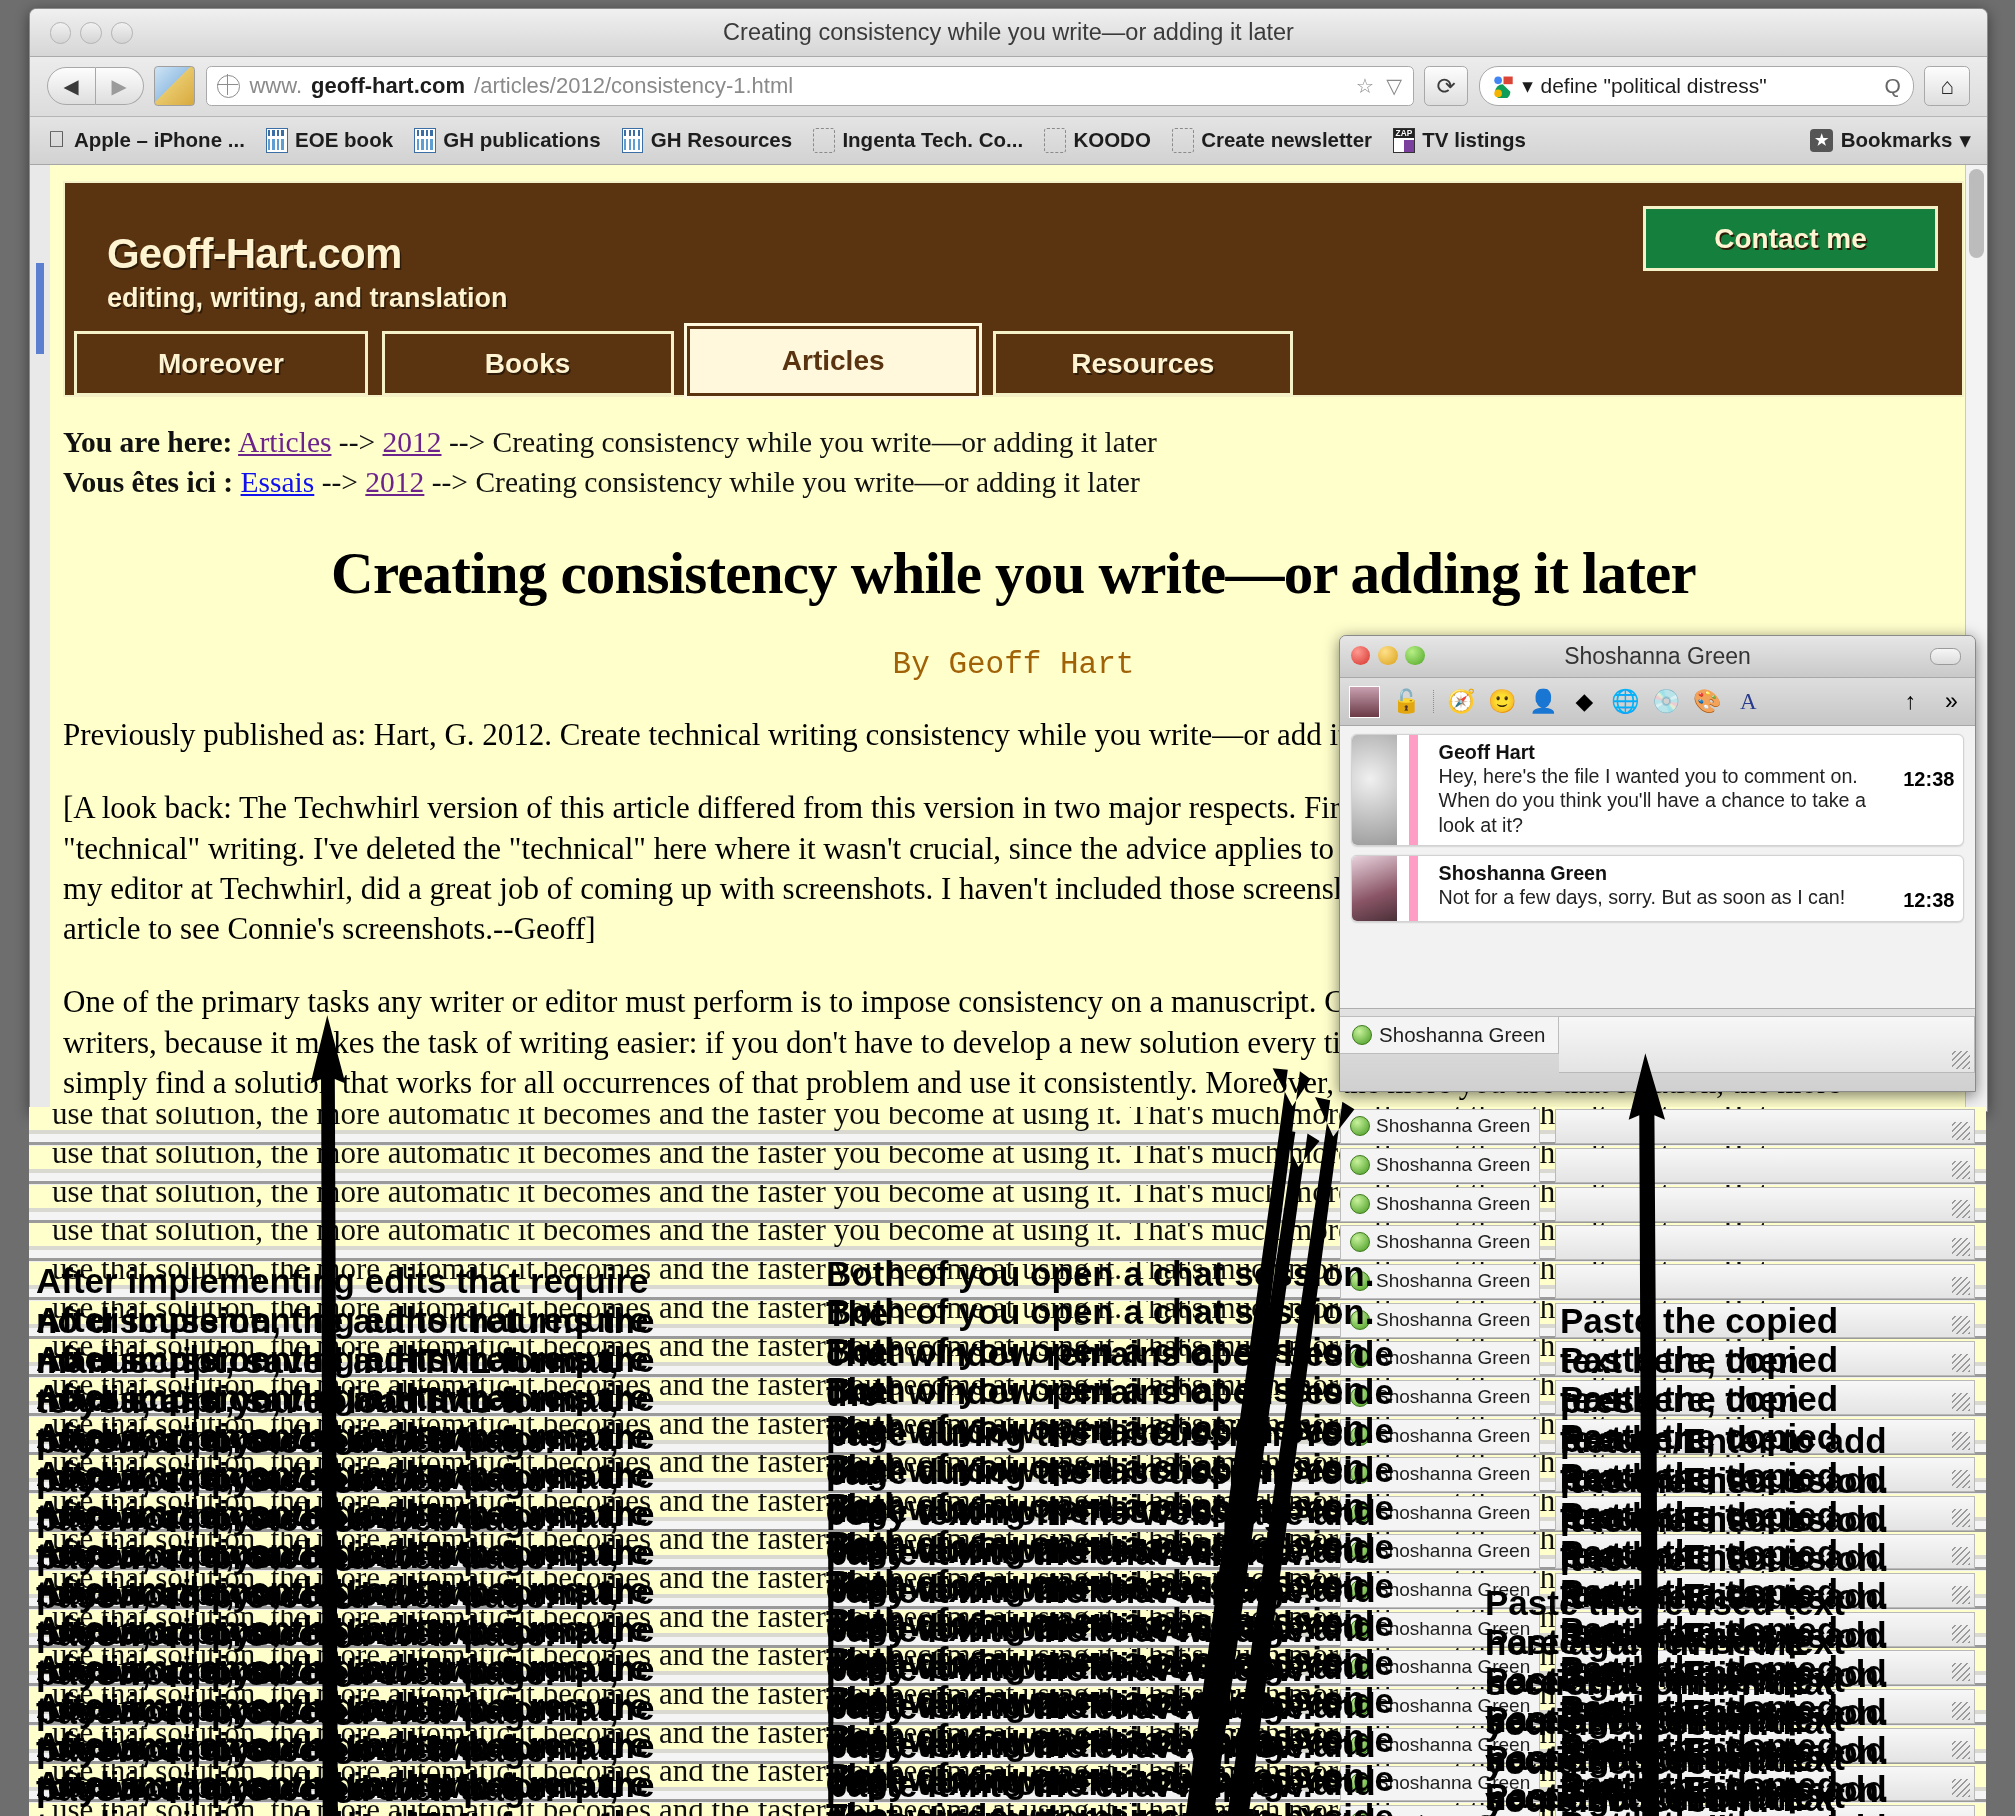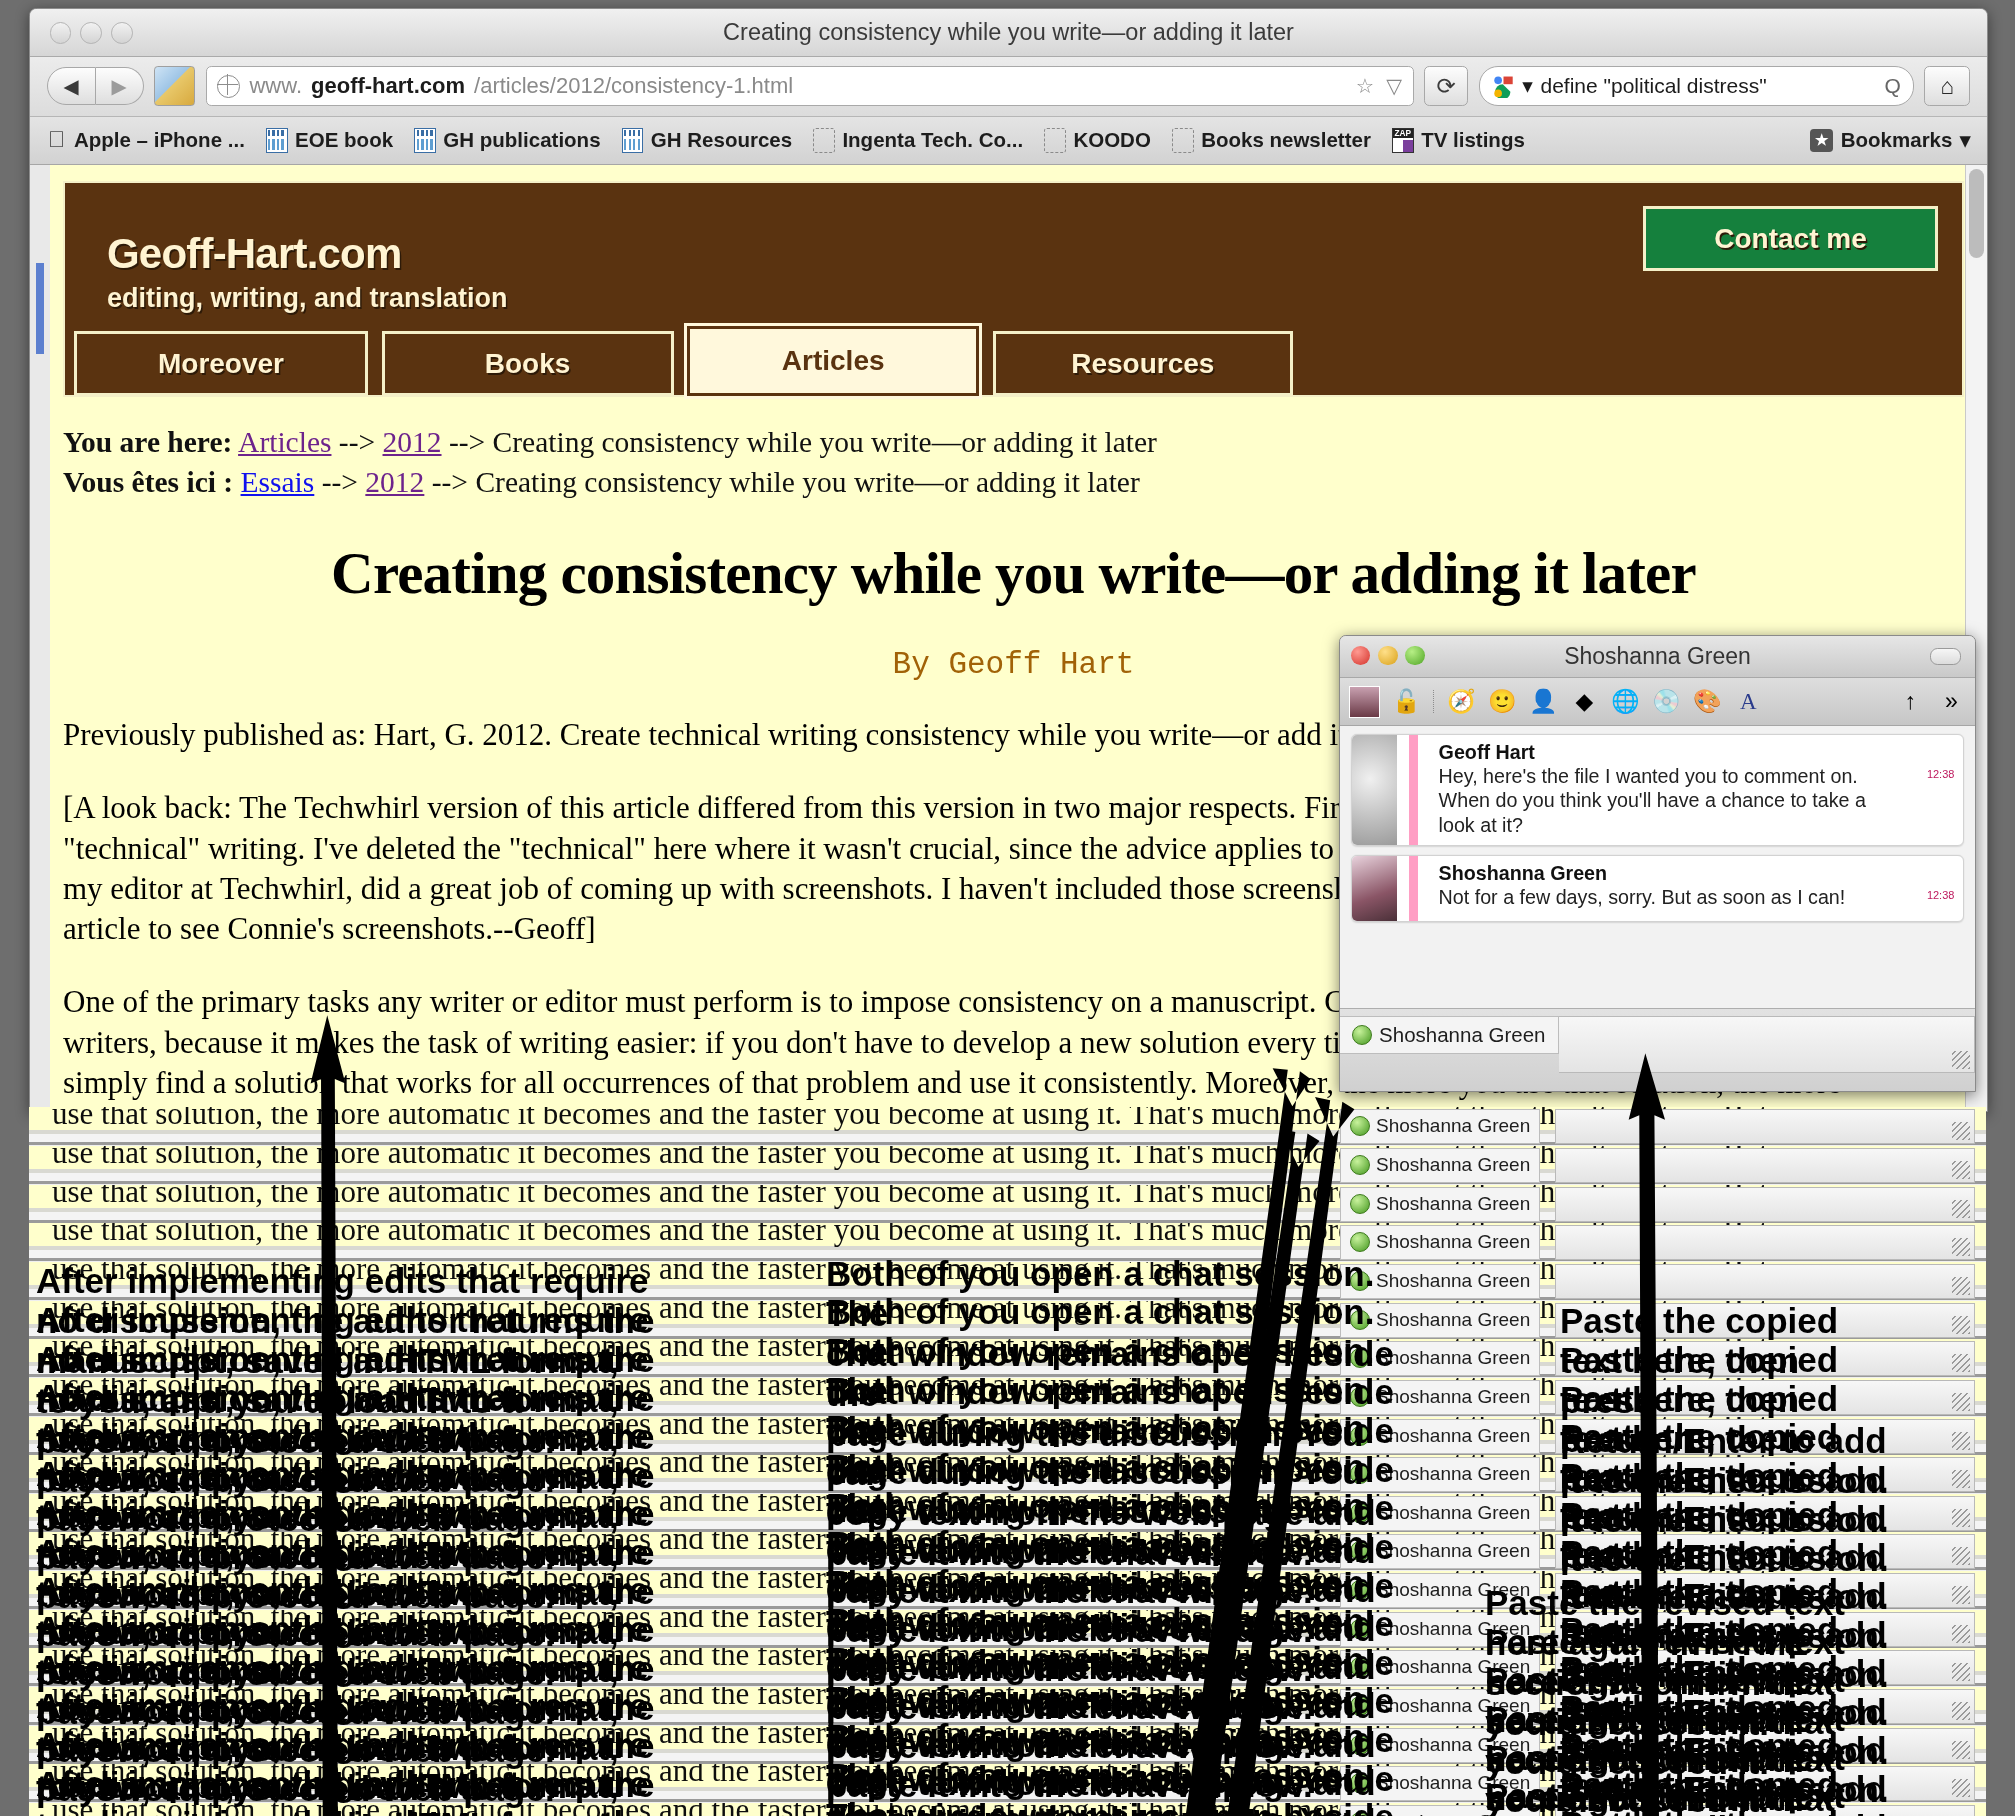--- a/index.html
+++ b/index.html
@@ -119,21 +119,21 @@
   .chat-body{height:274px;background:#f2f2f2;padding:7.6px 10.6px 0;}
   .msg{display:flex;gap:12px;background:#fff;border:0.8px solid #d2d2d2;border-radius:6px;
     margin-bottom:9px;overflow:hidden;box-shadow:0 0.8px 1.5px rgba(0,0,0,.12);}
   .msg .av{width:45px;min-height:65px;flex:0 0 auto;
     background:radial-gradient(circle at 40% 40%,#f0f0f0,#9b9b9b);}
   .msg .av.cat{background:linear-gradient(160deg,#e8d2dc,#8a5566 60%,#4a3038);}
   .msg .bar{width:9px;background:#ff9ec4;flex:0 0 auto;}
   .msg .mbody{flex:1;padding:6px 9px 7.6px;position:relative;}
   .msg .who{font-size:19.7px;font-weight:bold;color:#111;}
   .msg .txt{font-size:19.7px;color:#222;line-height:1.25;padding-right:55px;}
-  .msg .time{position:absolute;right:9px;top:33px;font-size:11px;color:#be185d;}
+  .msg .time{position:absolute;right:9px;top:33px;font-size:20px;color:#000000;font-weight:bold;}
   .chat-foot{height:89px;background:linear-gradient(#e2e2e2,#cdcdcd);border-top:0.8px solid #aeaeae;
     display:flex;align-items:flex-start;padding-top:7.6px;}
   .statuspill{margin-left:-1.5px;background:#f4f4f4;border:0.8px solid #bdbdbd;height:36px;
     display:flex;align-items:center;gap:7.6px;padding:0 12px;font-size:20.5px;color:#1d1d1d;}
   .greendot{width:18px;height:18px;border-radius:50%;
     background:radial-gradient(circle at 35% 30%,#c8f29c,#44981f);border:0.8px solid #3d7a1c;}
   .chat-input{flex:1;height:55px;background:linear-gradient(#f7f7f7,#e4e4e4);border:0.8px solid #b9b9b9;
     border-left:none;position:relative;}
   .grip{position:absolute;right:4.5px;bottom:3px;width:18px;height:18px;
     background:repeating-linear-gradient(-45deg,#9a9a9a 0 1.5px,transparent 1.5px 4.5px);}
@@ -228,21 +228,21 @@
       <div class="bm">
         <span class="bmico dash"></span>
         <span>Ingenta Tech. Co...</span>
       </div>
       <div class="bm">
         <span class="bmico dash"></span>
         <span>KOODO</span>
       </div>
       <div class="bm">
         <span class="bmico dash"></span>
-        <span>Books newsletter</span>
+        <span>Create newsletter</span>
       </div>
       <div class="bm">
         <span class="bmico zap"></span>
         <span>TV listings</span>
       </div>
       <div class="bmright">
         <span class="starico">★</span>
         <span>Bookmarks</span>
         <span>▾</span>
       </div>

